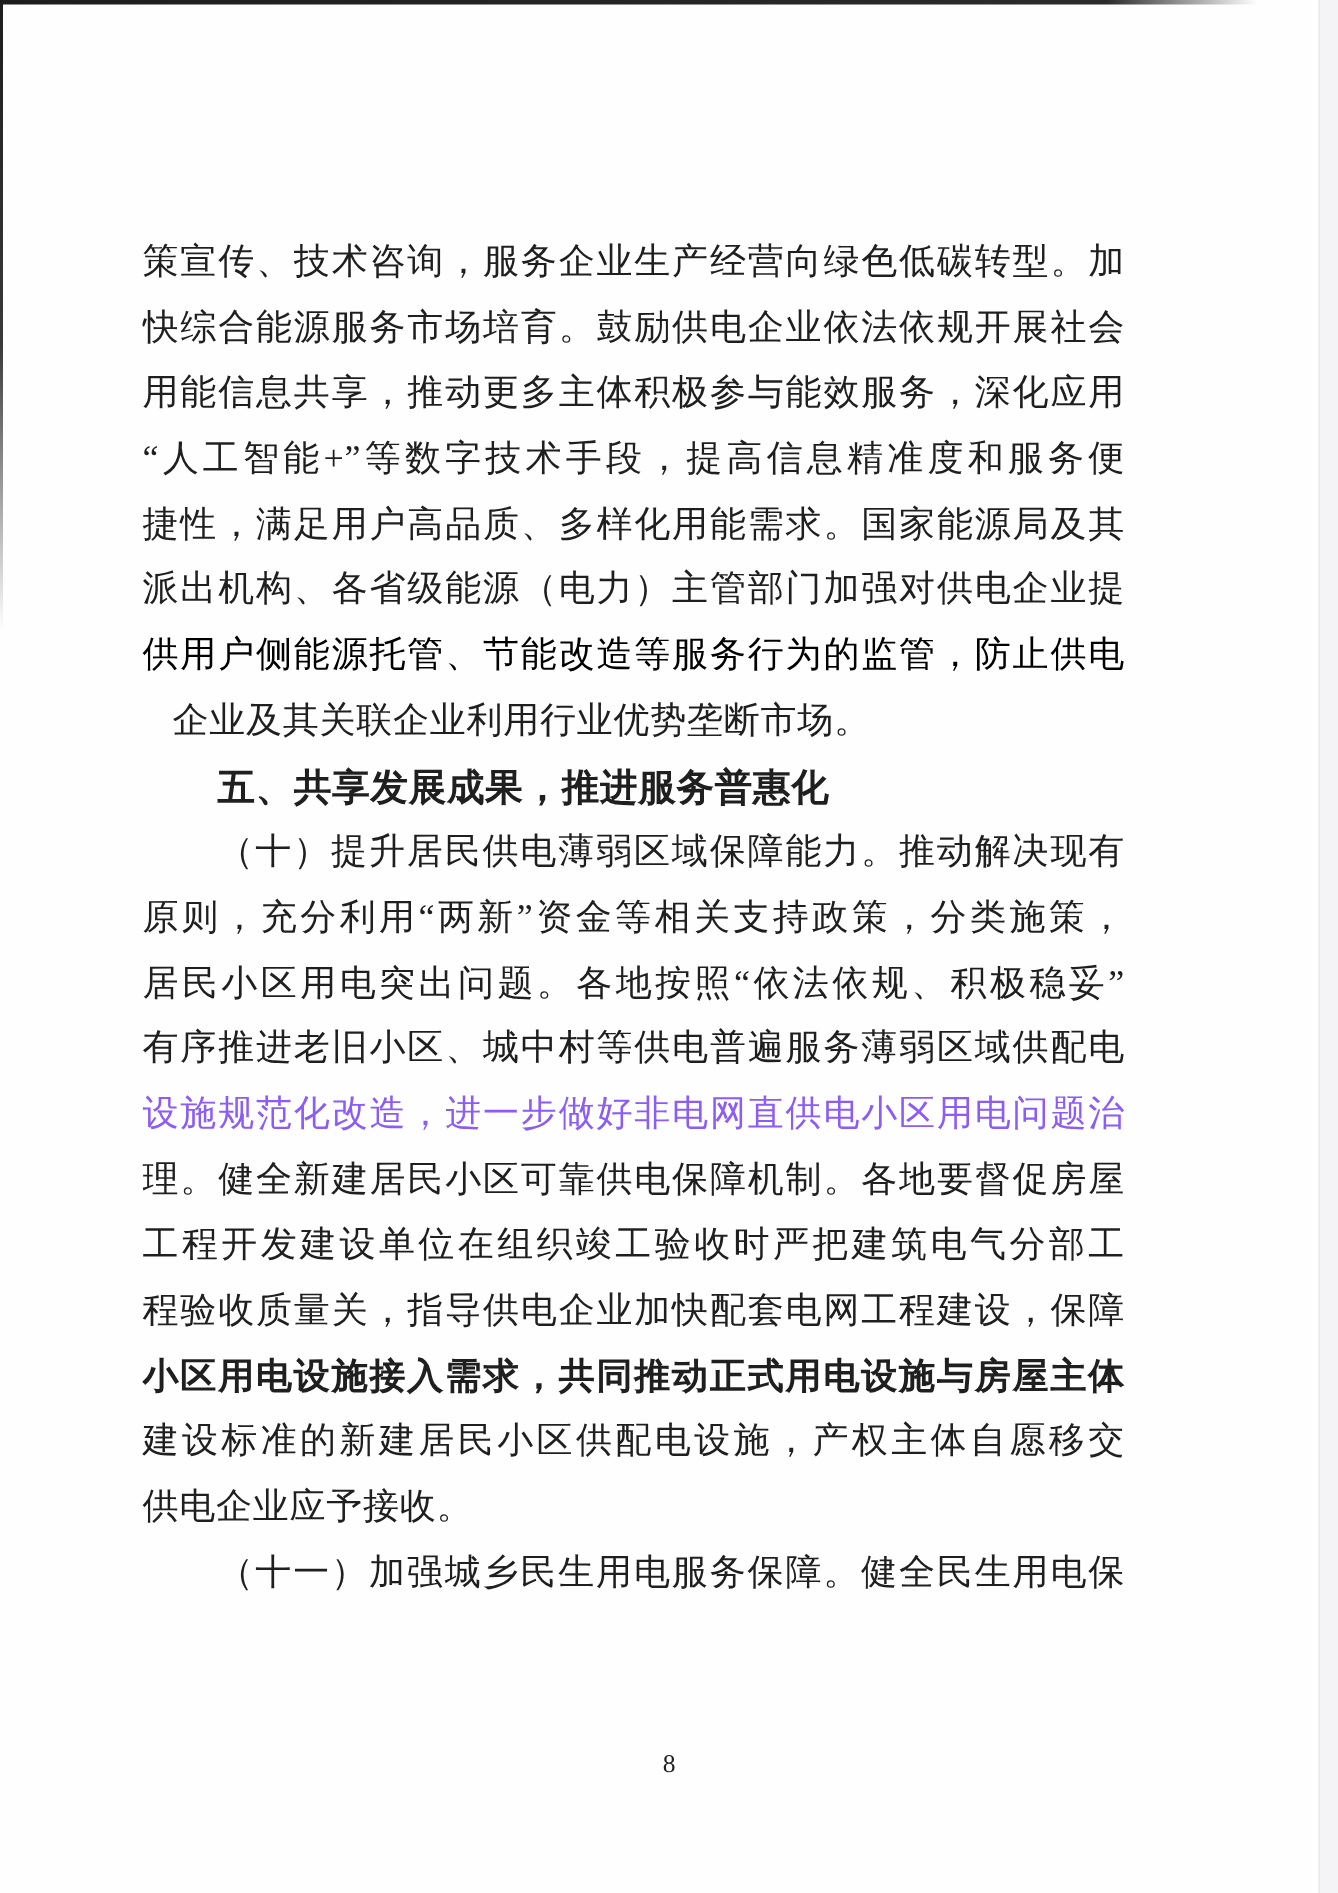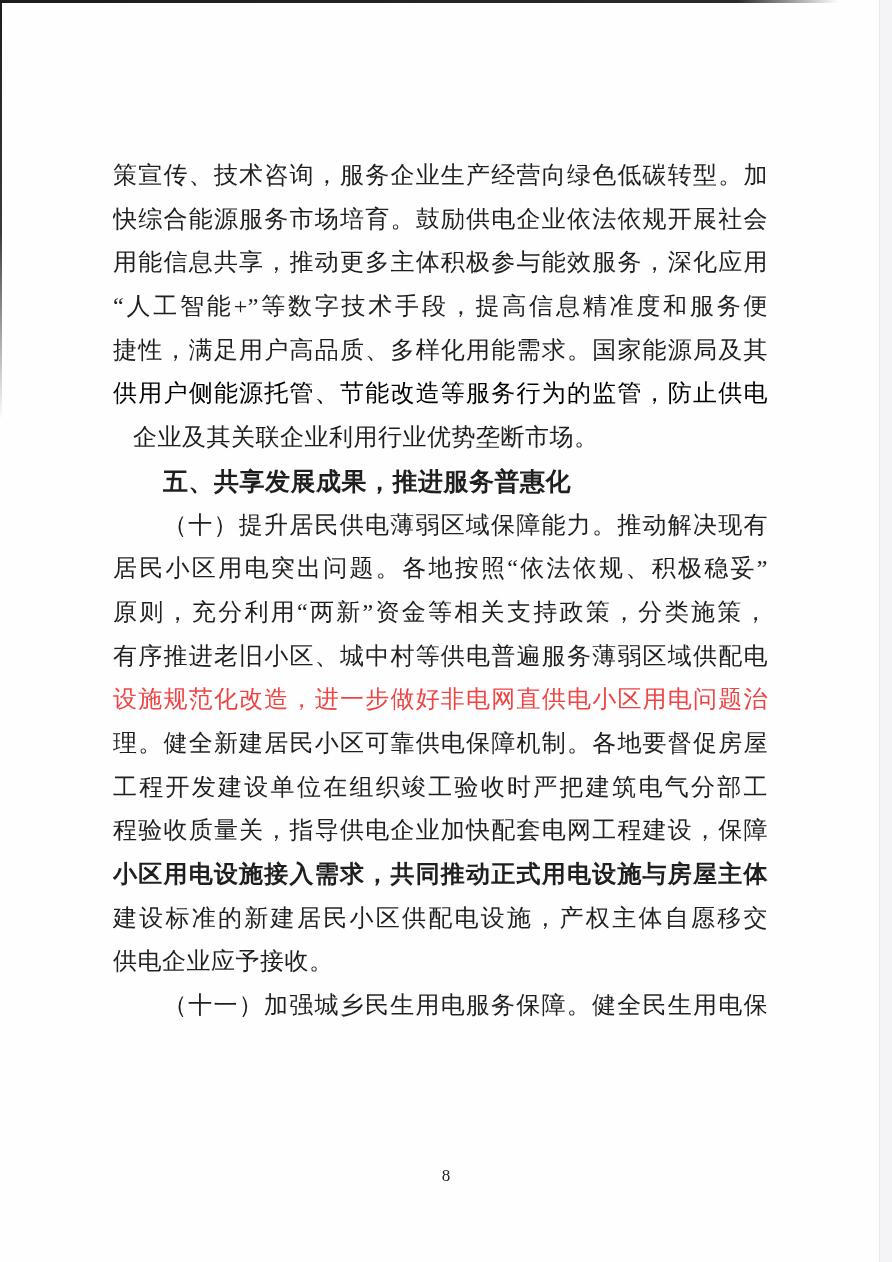--- a/index.html
+++ b/index.html
@@ -35,21 +35,21 @@
   .edge-right {
     position: absolute;
     top: 0; right: 0;
     width: 12px; height: 1262px;
     background: #f4f4f6;
     border-left: 1px solid #eaeaee;
   }
   
   .text-body {
     position: absolute;
-    left: 113px;
+    left: 95px;
     top: 154px;
     width: 655px;
   }
   .line {
     box-sizing: border-box;
     height: 43.7px;
     line-height: 43.7px;
     font-size: 24px;
     color: #1f1f1f;
     letter-spacing: 0.5px;
@@ -88,28 +88,29 @@
   <div class="edge-top"></div>
   <div class="edge-left"></div>
   <div class="edge-right"></div>
 
   <div class="text-body">
       <div class="line stretch" style="color: rgb(31, 31, 31);">策宣传、技术咨询，服务企业生产经营向绿色低碳转型。加</div>
       <div class="line stretch" style="color: rgb(31, 31, 31);">快综合能源服务市场培育。鼓励供电企业依法依规开展社会</div>
       <div class="line stretch" style="color: rgb(31, 31, 31);">用能信息共享，推动更多主体积极参与能效服务，深化应用</div>
       <div class="line stretch" style="color: rgb(31, 31, 31);">“人工智能+”等数字技术手段，提高信息精准度和服务便</div>
       <div class="line stretch" style="color: rgb(31, 31, 31);">捷性，满足用户高品质、多样化用能需求。国家能源局及其</div>
+      <div class="line stretch" style="color: rgb(31, 31, 31);">派出机构、各省级能源（电力）主管部门加强对供电企业提</div>
       <div class="line stretch" style="color: #000000;">供用户侧能源托管、节能改造等服务行为的监管，防止供电</div>
       <div class="line" style="color: rgb(31, 31, 31); margin-left: 20px;">企业及其关联企业利用行业优势垄断市场。</div>
       <div class="line indent heading" style="color: rgb(31, 31, 31);">五、共享发展成果，推进服务普惠化</div>
       <div class="line indent stretch" style="color: rgb(31, 31, 31);">（十）提升居民供电薄弱区域保障能力。推动解决现有</div>
+      <div class="line stretch" style="color: rgb(31, 31, 31);">原则，充分利用“两新”资金等相关支持政策，分类施策，</div>
       <div class="line stretch" style="color: rgb(31, 31, 31);">居民小区用电突出问题。各地按照“依法依规、积极稳妥”</div>
-      <div class="line stretch" style="color: rgb(31, 31, 31);">原则，充分利用“两新”资金等相关支持政策，分类施策，</div>
       <div class="line stretch" style="color: rgb(31, 31, 31);">有序推进老旧小区、城中村等供电普遍服务薄弱区域供配电</div>
-      <div class="line stretch" style="color: #ef4444;">设施规范化改造，进一步做好非电网直供电小区用电问题治</div>
+      <div class="line stretch" style="color: #8b5cf6;">设施规范化改造，进一步做好非电网直供电小区用电问题治</div>
       <div class="line stretch" style="color: rgb(31, 31, 31);">理。健全新建居民小区可靠供电保障机制。各地要督促房屋</div>
       <div class="line stretch" style="color: rgb(31, 31, 31);">工程开发建设单位在组织竣工验收时严把建筑电气分部工</div>
       <div class="line stretch" style="color: rgb(31, 31, 31);">程验收质量关，指导供电企业加快配套电网工程建设，保障</div>
       <div class="line stretch" style="color: rgb(31, 31, 31); font-weight: bold;">小区用电设施接入需求，共同推动正式用电设施与房屋主体</div>
       <div class="line stretch" style="color: rgb(31, 31, 31);">建设标准的新建居民小区供配电设施，产权主体自愿移交的，</div>
       <div class="line" style="color: rgb(31, 31, 31);">供电企业应予接收。</div>
       <div class="line indent stretch" style="color: rgb(31, 31, 31);">（十一）加强城乡民生用电服务保障。健全民生用电保</div>
     </div>
 
   <div class="page-number">8</div>

